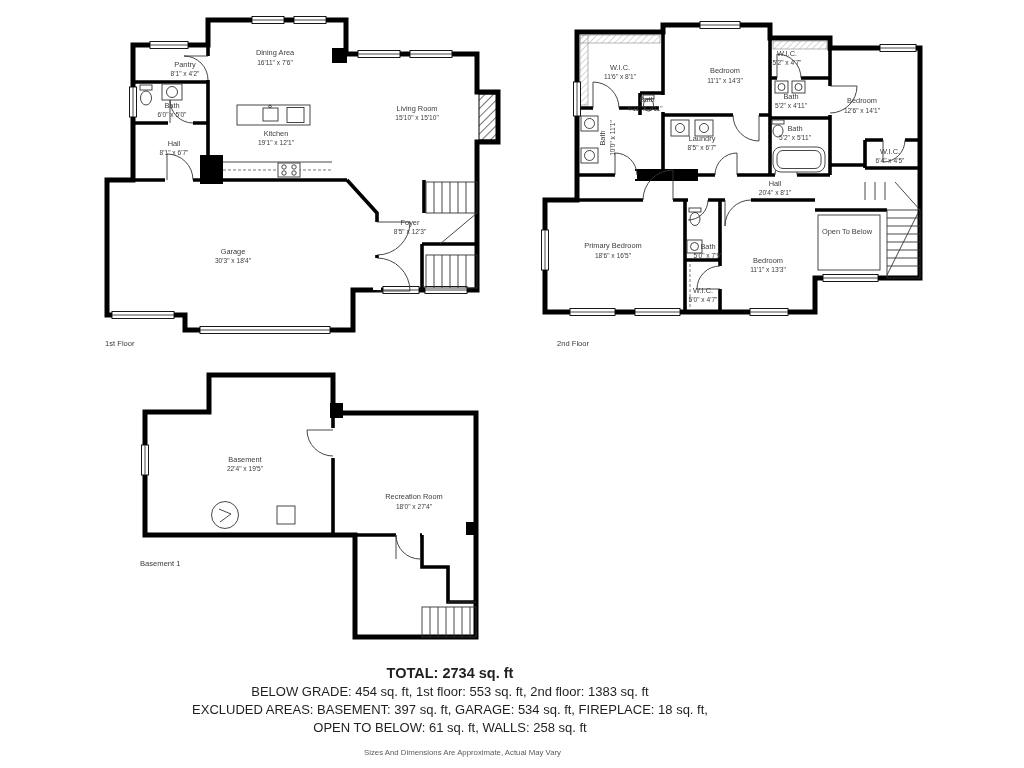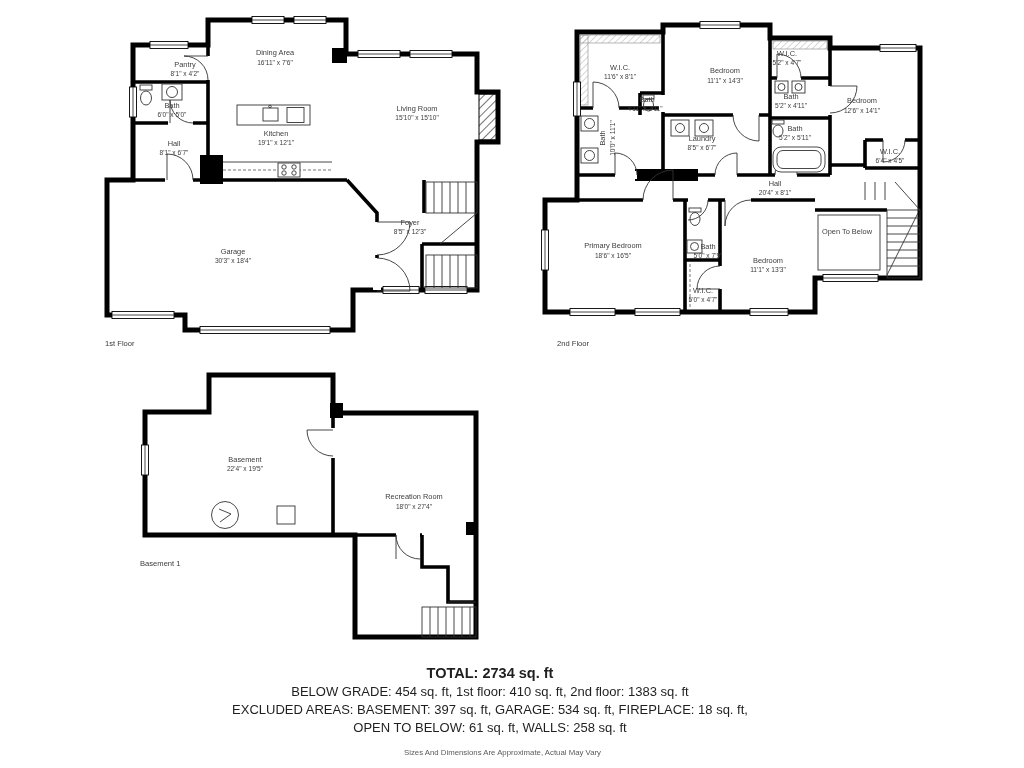--- a/index.html
+++ b/index.html
@@ -12,21 +12,21 @@
   .thin{stroke:#333;stroke-width:0.9;fill:none;}
   .thinf{stroke:#333;stroke-width:0.9;fill:#fff;}
   .dash{stroke:#555;stroke-width:0.8;fill:none;stroke-dasharray:3 2;}
   .gap{fill:#fff;stroke:none;}
   .win{fill:#fff;stroke:#000;stroke-width:0.9;}
   .blk{fill:#000;stroke:none;}
   .rn{font-size:7.4px;fill:#3c3c3c;text-anchor:middle;}
   .rd{font-size:6.6px;fill:#3c3c3c;text-anchor:middle;}
   .fl{font-size:7.6px;fill:#3a3a3a;text-anchor:start;}
   
-  .summary{position:absolute;left:0;top:664px;width:900px;text-align:center;color:#1f1f1f;margin-left:40px;}
+  .summary{position:absolute;left:0;top:664px;width:900px;text-align:center;color:#1f1f1f;}
   .summary .total{font-size:14.5px;font-weight:bold;line-height:19px;}
   .summary .line{font-size:13px;line-height:18px;}
   .summary .disclaimer{font-size:7.8px;color:#5a5a5a;margin-top:11px;padding-left:25px;}
 </style>
 </head>
 <body>
 
 <svg class="plan" style="left:100px;top:12px" width="405" height="340" viewBox="0 0 405 340">
   <defs>
     <pattern id="hatchA" width="6" height="6" patternUnits="userSpaceOnUse" patternTransform="rotate(45)">
@@ -376,17 +376,17 @@
     <text class="rn" x="110" y="92">Basement</text>
     <text class="rd" x="110" y="101">22'4" x 19'5"</text>
     <text class="rn" x="279" y="129">Recreation Room</text>
     <text class="rd" x="279" y="139">18'0" x 27'4"</text>
     <text class="fl" x="5" y="196">Basement 1</text>
   </g>
 </svg>
 
 <div class="summary">
   <div class="total">TOTAL: 2734 sq. ft</div>
-  <div class="line">BELOW GRADE: 454 sq. ft, 1st floor: 410 sq. ft, 2nd floor: 1383 sq. ft</div>
+  <div class="line">BELOW GRADE: 454 sq. ft, 1st floor: 553 sq. ft, 2nd floor: 1383 sq. ft</div>
   <div class="line">EXCLUDED AREAS: BASEMENT: 397 sq. ft, GARAGE: 534 sq. ft, FIREPLACE: 18 sq. ft,</div>
   <div class="line">OPEN TO BELOW: 61 sq. ft, WALLS: 258 sq. ft</div>
   <div class="disclaimer">Sizes And Dimensions Are Approximate, Actual May Vary</div>
 </div>
 
 </body></html>

